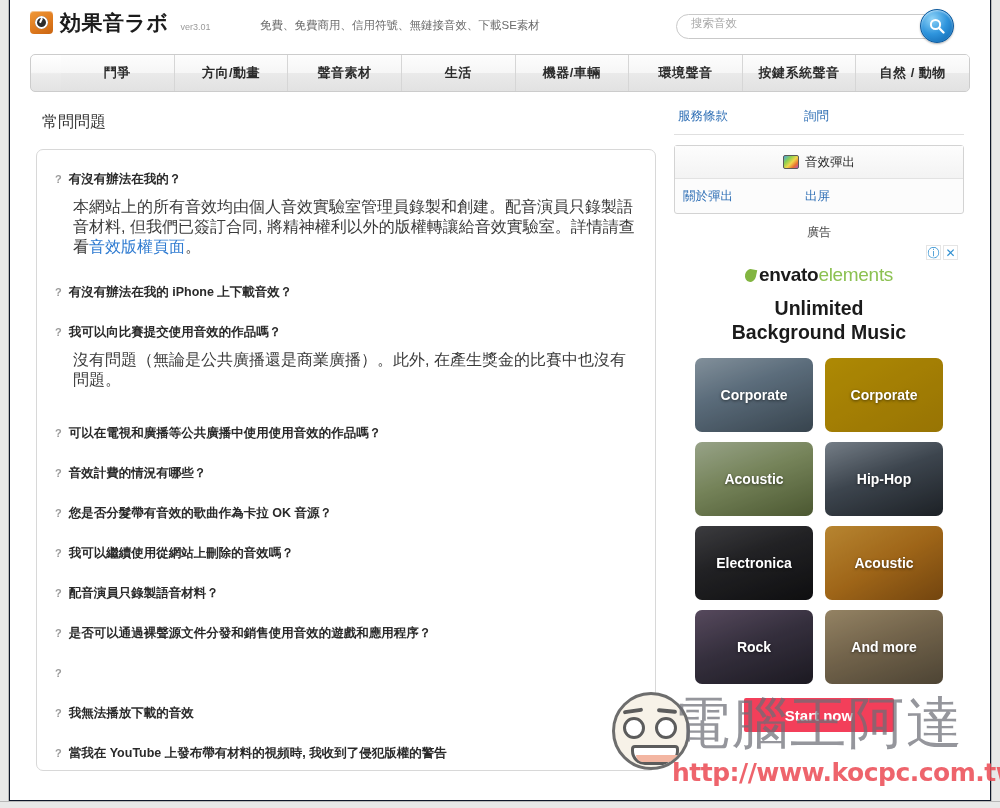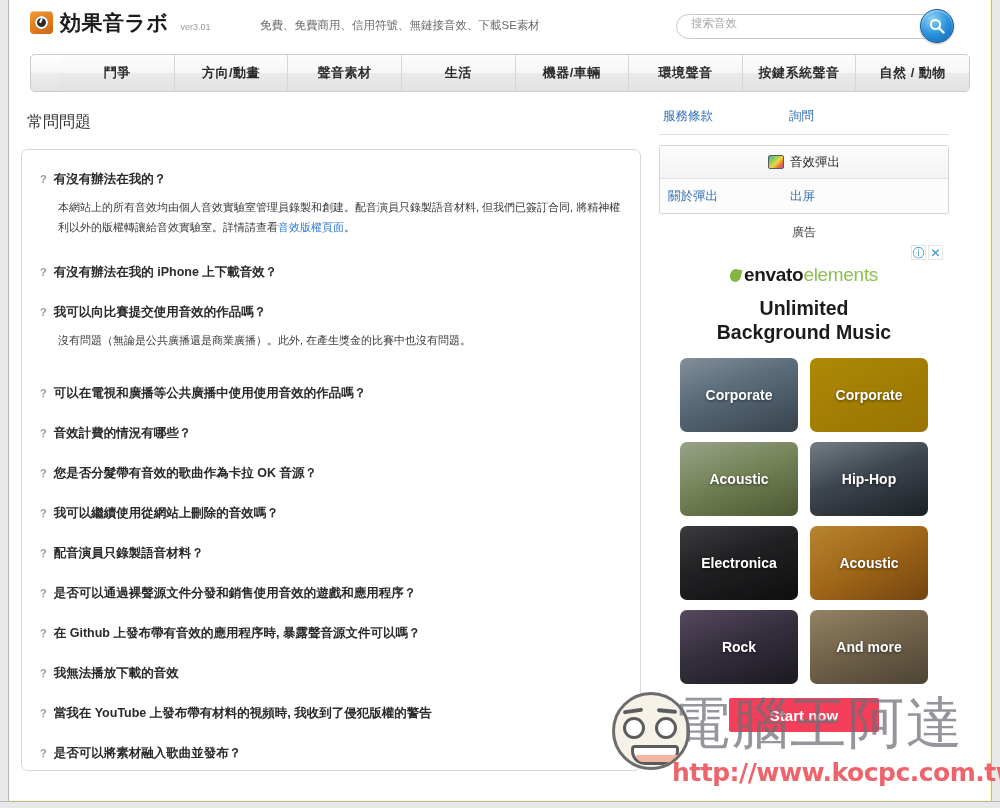--- a/index.html
+++ b/index.html
@@ -7,21 +7,21 @@
   html, body {
     margin: 0; padding: 0;
     width: 1000px; height: 808px;
     overflow: hidden;
     background: #ffffff;
     font-family: "Liberation Sans", "DejaVu Sans", sans-serif;
   }
   #page {
     position: relative;
     width: 1000px; height: 808px;
-    background: #fef9c3;
+    background: #0f172a;
     overflow: hidden;
   }
   
   .frame-left, .frame-right, .frame-bottom {
     position: absolute; background: #cfcfcf;
   }
   .frame-left  { left: 0; top: 0; width: 9px; height: 808px; background:#e8e8e8; border-right:1px solid #b8b8b8;}
   .frame-right { right: 0; top: 0; width: 9px; height: 808px; background:#e8e8e8; border-left:1px solid #b8b8b8;}
   .frame-bottom{ left: 0; bottom: 0; width: 1000px; height: 7px; background:#e8e8e8; border-top:1px solid #b8b8b8;}
 
@@ -117,22 +117,23 @@
     border-right: 1px solid #d6d6d6;
     cursor: pointer;
     letter-spacing: .5px;
     background: linear-gradient(to bottom, #fdfdfd 0%, #f6f6f6 50%, #eaeaea 51%, #e2e2e2 100%);
   }
   .nav-item:last-child { border-right: none; }
 
   
   .body-cols {
     display: flex;
-    padding: 0 11px;
+    padding: 0 20px;
     margin-top: 14px;
+    justify-content: center;
   }
   .col-main { width: 620px; }
   .col-side { width: 290px; margin-left: 18px; position: relative; }
 
   .page-title {
     font-size: 16px; color: #333; font-weight: normal;
     margin: 6px 0 16px 6px;
   }
 
   .faq-box {
@@ -152,21 +153,21 @@
   }
   .q-mark {
     color: #9a9a9a; font-size: 11px; font-weight: bold;
     margin-right: 7px; line-height: 18px; flex: 0 0 auto;
   }
   .q-text {
     font-size: 12.5px; font-weight: bold; color: #2a2a2a;
     line-height: 18px;
   }
   .a-text {
-    font-size: 11px; color: #3a3a3a; line-height: 20px;
+    font-size: 16px; color: #3a3a3a; line-height: 20px;
     margin: 3px 0 16px 18px;
     max-width: 565px;
   }
   .a-text a { color: #2f7bd1; text-decoration: none; }
   .gap-lg { height: 18px; }
   .gap-md { height: 10px; }
   .q-row.spaced { margin-bottom: 22px; }
 
   
   .side-links {
@@ -432,21 +433,20 @@
             <div class="q-text">配音演員只錄製語音材料？</div>
           </div>
 
           <div class="q-row spaced">
             <div class="q-mark">?</div>
             <div class="q-text">是否可以通過裸聲源文件分發和銷售使用音效的遊戲和應用程序？</div>
           </div>
 
           <div class="q-row spaced">
             <div class="q-mark">?</div>
-            <div class="q-text">在 Github 上發布帶有音效的應用程序時, 暴露聲音源文件可以嗎？</div>
           </div>
 
           <div class="q-row spaced">
             <div class="q-mark">?</div>
             <div class="q-text">我無法播放下載的音效</div>
           </div>
 
           <div class="q-row spaced">
             <div class="q-mark">?</div>
             <div class="q-text">當我在 YouTube 上發布帶有材料的視頻時, 我收到了侵犯版權的警告</div>

